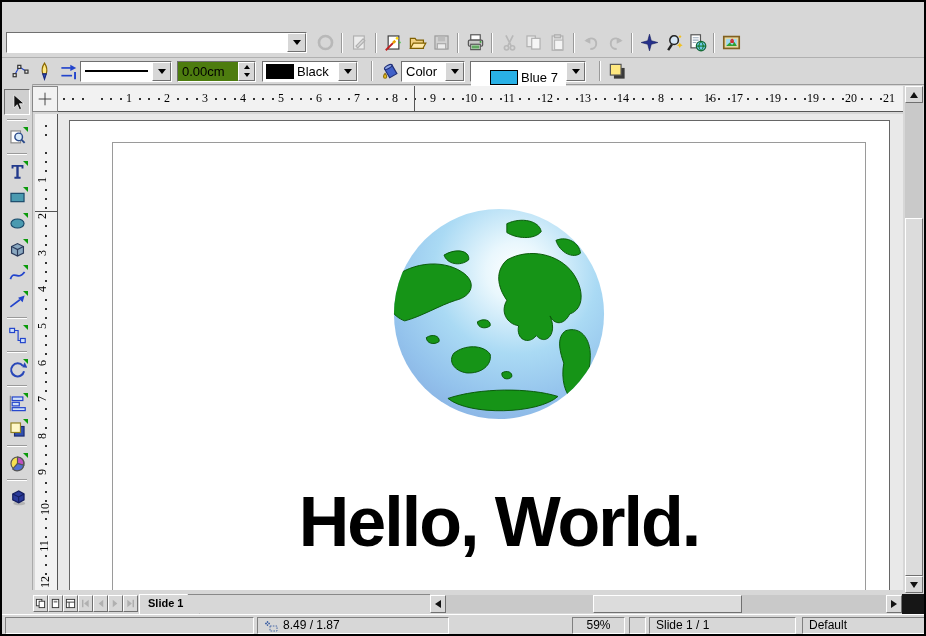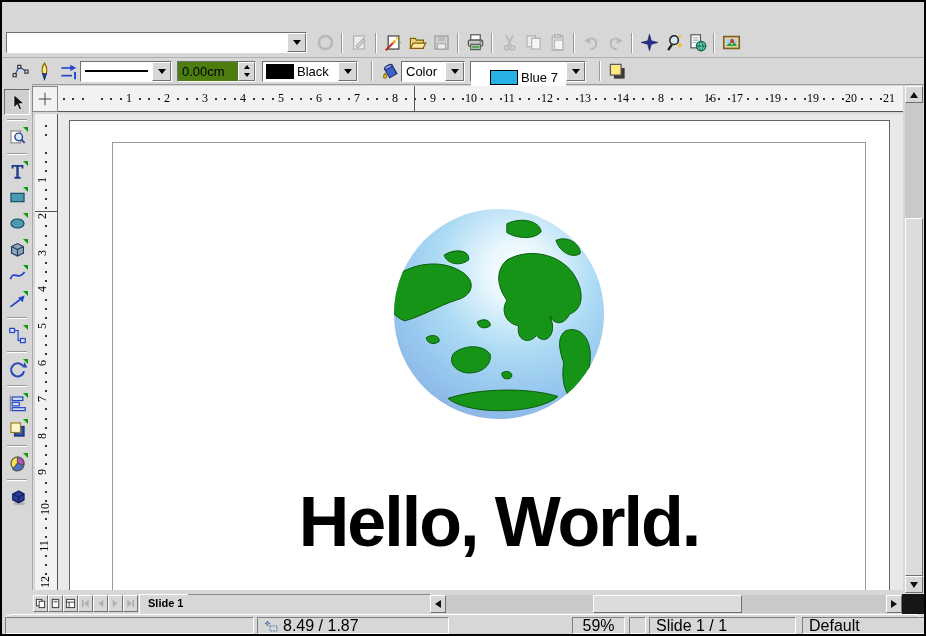--- a/index.html
+++ b/index.html
@@ -93,21 +93,21 @@
     border-top:1px solid #fff;border-left:1px solid #fff;box-sizing:border-box;
     font-size:11px;font-weight:bold;line-height:17px;filter:drop-shadow(1px 0 0 #555);}
   #hsb-left{left:428px;top:1px;width:16px;height:18px;}
   #hsb-right{left:884px;top:1px;width:16px;height:18px;}
   #hsb-track{position:absolute;left:444px;top:1px;width:440px;height:18px;background:#c9c9c9;}
   #hsb-thumb{position:absolute;left:147px;top:0;width:149px;height:18px;box-sizing:border-box;
     background:#dcdcdc;border:1px solid;border-color:#fff #707070 #707070 #fff;}
   #sb-corner{position:absolute;left:900px;top:0;width:26px;height:20px;background:#161616;}
   
   #statusbar{position:absolute;left:0;right:0;top:612px;height:22px;background:#d7d7d7;
-    border-top:1px solid #fff;font-size:16px;border-radius:10px;}
+    border-top:1px solid #fff;font-size:12px;}
   .sfield{position:absolute;top:2px;height:17px;box-sizing:border-box;line-height:15px;
     border:1px solid;border-color:#808080 #fff #fff #808080;padding:0 6px;white-space:nowrap;overflow:hidden;}
   #sf-pos{display:flex;align-items:center;gap:5px;}
 </style>
 </head>
 <body>
 
 <div id="window">
 
 

